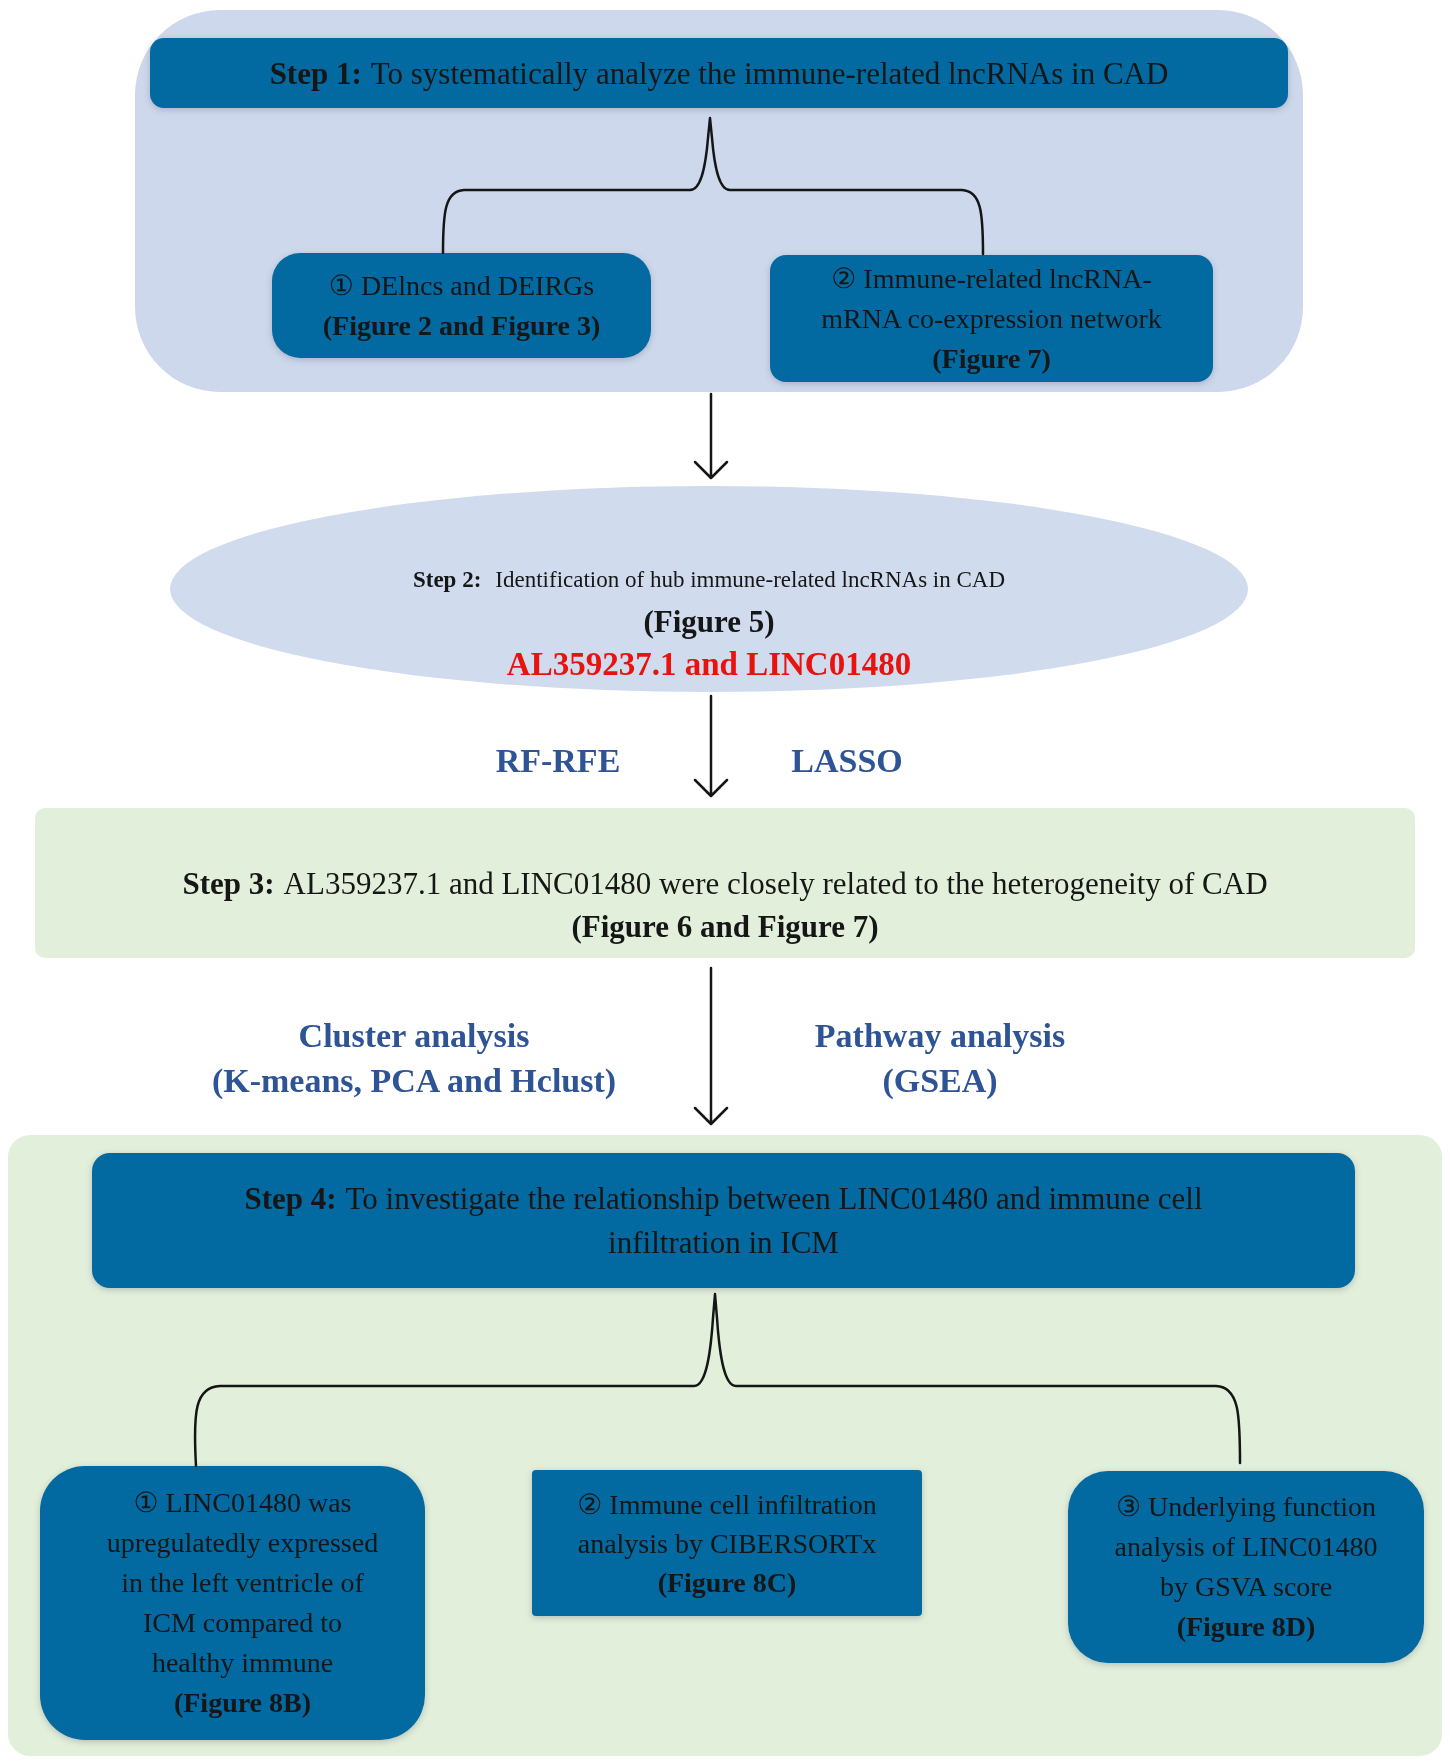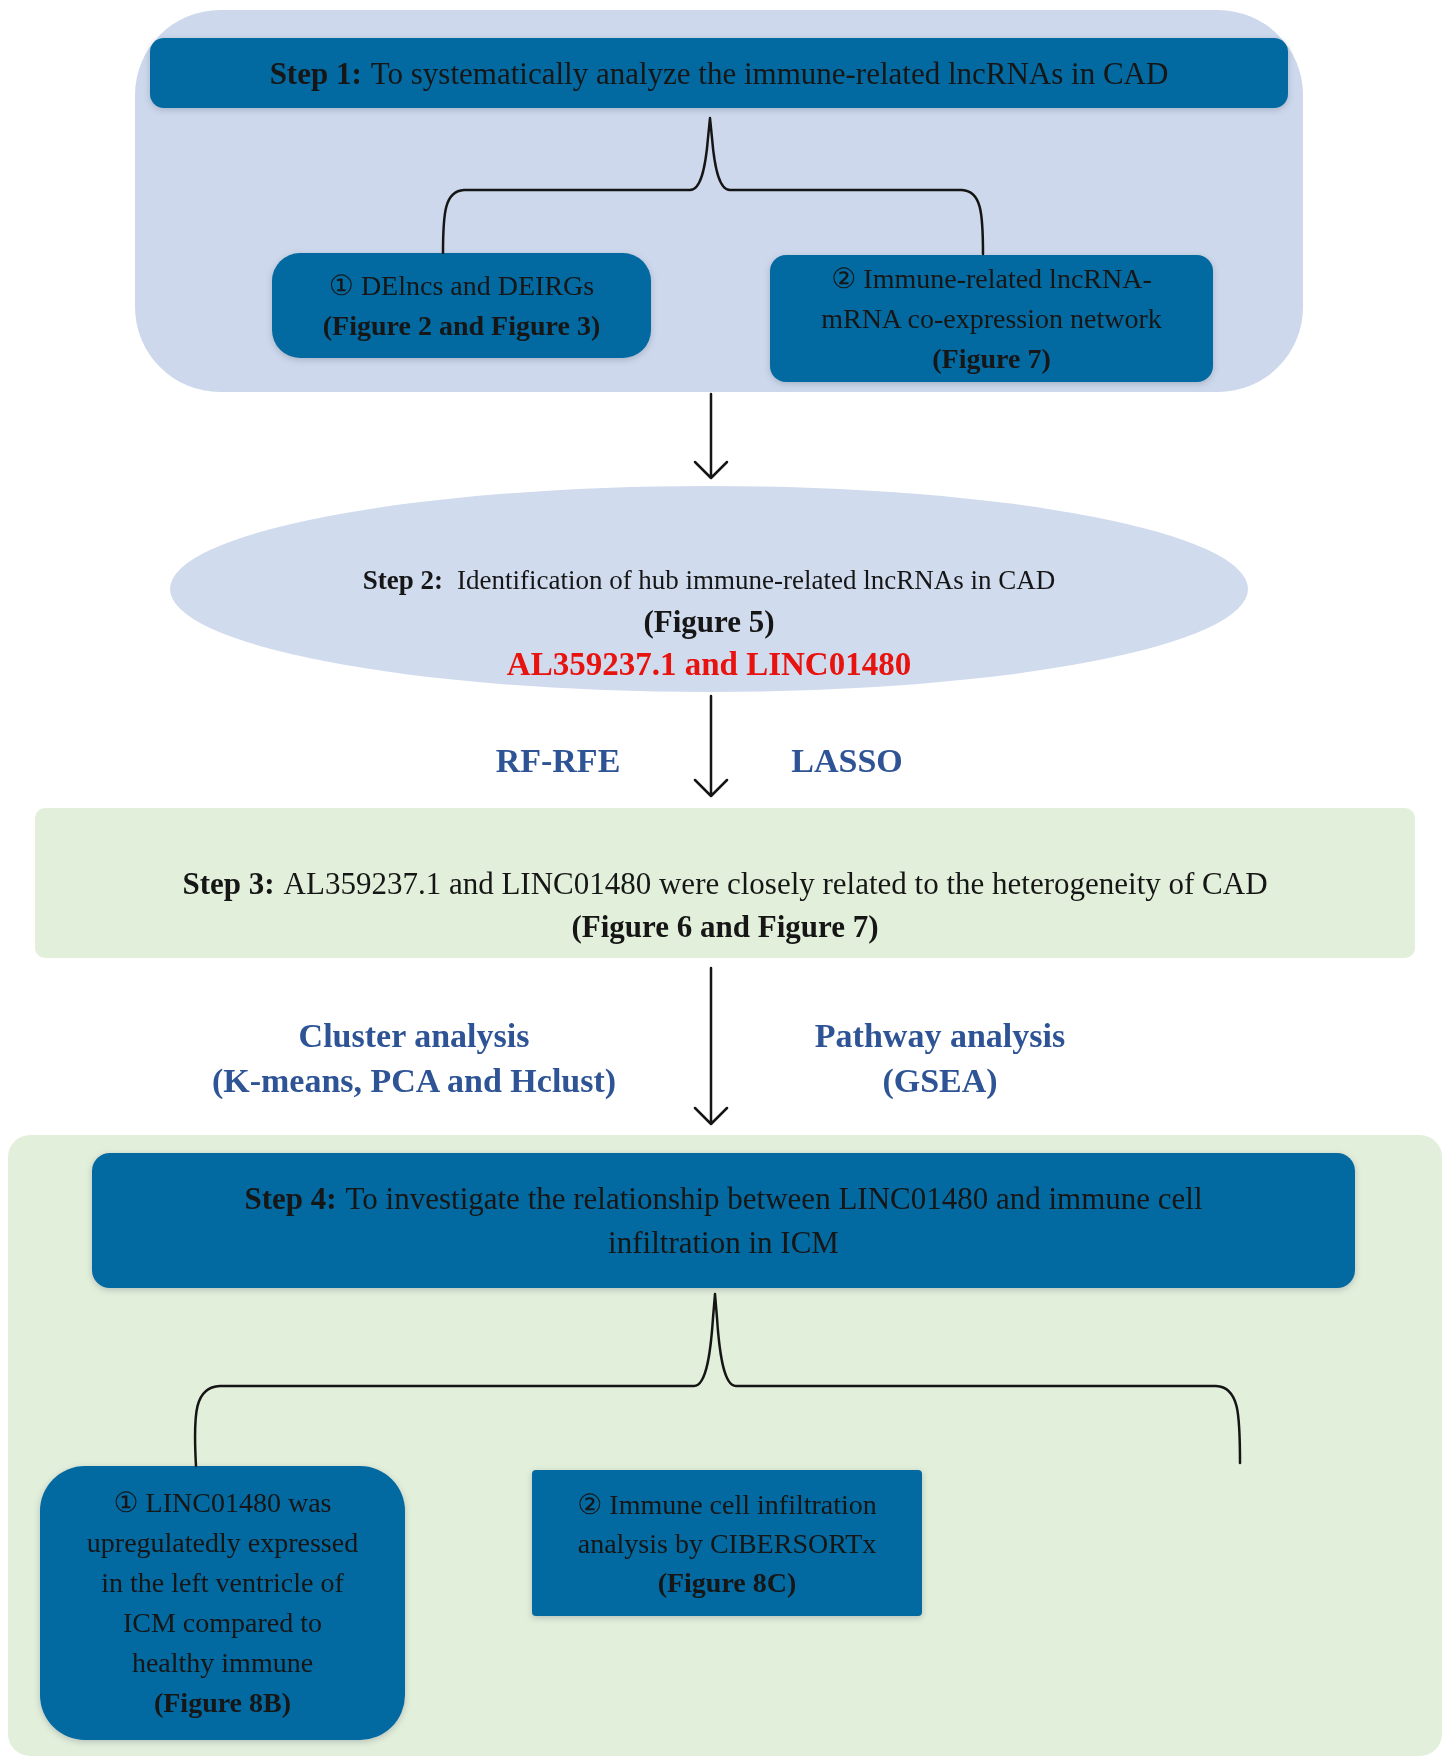--- a/index.html
+++ b/index.html
@@ -52,21 +52,21 @@
   </div>
 
   <div class="abs white-box center-col t28" style="left:770px; top:255px; width:443px; height:127px; border-radius:16px;">
     <div>② Immune-related lncRNA-</div>
     <div>mRNA co-expression network</div>
     <div class="bold">(Figure 7)</div>
   </div>
 
   <div class="abs ellipse" style="left:170px; top:486px; width:1078px; height:206px;"></div>
   <div class="abs" style="left:170px; top:559px; width:1078px; text-align:center;">
-    <div style="font-size:27px; line-height:42px;">
+    <div style="font-size:23px; line-height:42px;">
       <span class="prefix-wide">Step 2:</span><span>Identification of hub immune-related lncRNAs in CAD</span>
     </div>
     <div class="bold" style="font-size:31px; line-height:42px;">(Figure 5)</div>
     <div class="red-line">AL359237.1 and LINC01480</div>
   </div>
 
   <div class="abs blue-label" style="left:558px; top:760px; transform:translate(-50%,-50%);">RF-RFE</div>
   <div class="abs blue-label" style="left:847px; top:760px; transform:translate(-50%,-50%);">LASSO</div>
 
   <div class="abs panel-green" style="left:35px; top:808px; width:1380px; height:150px; border-radius:10px;"></div>
@@ -88,35 +88,41 @@
 
   <div class="abs panel-green" style="left:8px; top:1135px; width:1434px; height:621px; border-radius:22px;"></div>
 
   <div class="abs white-box center-col t31" style="left:92px; top:1153px; width:1263px; height:135px; border-radius:18px;">
     <div style="line-height:44px;">
       <span class="prefix">Step 4:</span><span>To investigate the relationship between LINC01480 and immune cell</span>
     </div>
     <div style="line-height:44px;">infiltration in ICM</div>
   </div>
 
-  <div class="abs white-box center-col t28" style="left:40px; top:1466px; width:365px; height:274px; border-radius:45px;">
+  <div class="abs white-box center-col t28" style="left:40px; top:1466px; width:365px; height:274px; border-radius:45px;padding-left:20px;">
     <div>① LINC01480 was</div>
     <div>upregulatedly expressed</div>
     <div>in the left ventricle of</div>
     <div>ICM compared to</div>
     <div>healthy immune</div>
     <div class="bold">(Figure 8B)</div>
   </div>
 
   <div class="abs white-box center-col t28" style="left:532px; top:1470px; width:390px; height:146px; border-radius:4px; line-height:39px;">
     <div>② Immune cell infiltration</div>
     <div>analysis by CIBERSORTx</div>
     <div class="bold">(Figure 8C)</div>
   </div>
 
+  <div class="abs white-box center-col t28" style="left:1068px; top:1471px; width:356px; height:192px; border-radius:40px;">
+    <div>③ Underlying function</div>
+    <div>analysis of LINC01480</div>
+    <div>by GSVA score</div>
+    <div class="bold">(Figure 8D)</div>
+  </div>
 
   <svg class="svg-overlay" width="1450" height="1764" viewBox="0 0 1450 1764">
     <g fill="none" stroke="#151515" stroke-width="2.5" stroke-linecap="round" stroke-linejoin="round">
 
       <path d="M443 253 C443 212 445 191 464 190 L690 190 C702 190 706 162 708 138 L710 118 L712 138 C714 162 718 190 730 190 L962 190 C981 191 983 212 983 254"></path>
 
       <path d="M711 394 L711 477 M695 462 L711 478 L727 462"></path>
 
       <path d="M711 696 L711 795 M695 780 L711 796 L727 780"></path>
 

